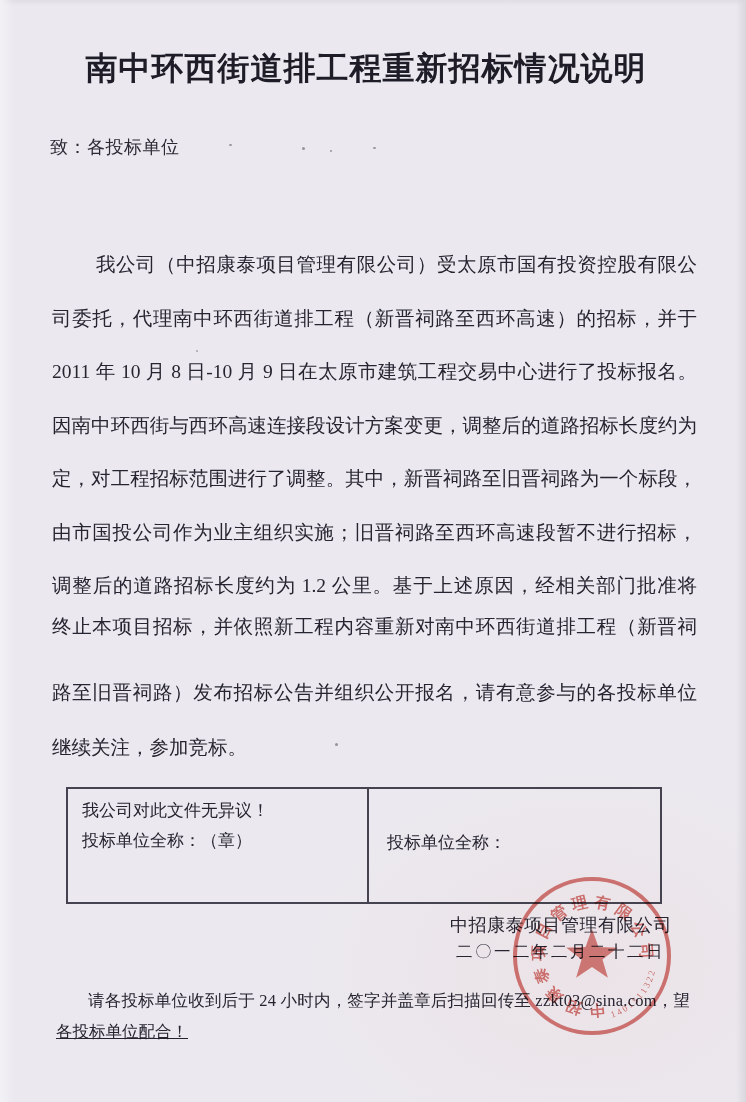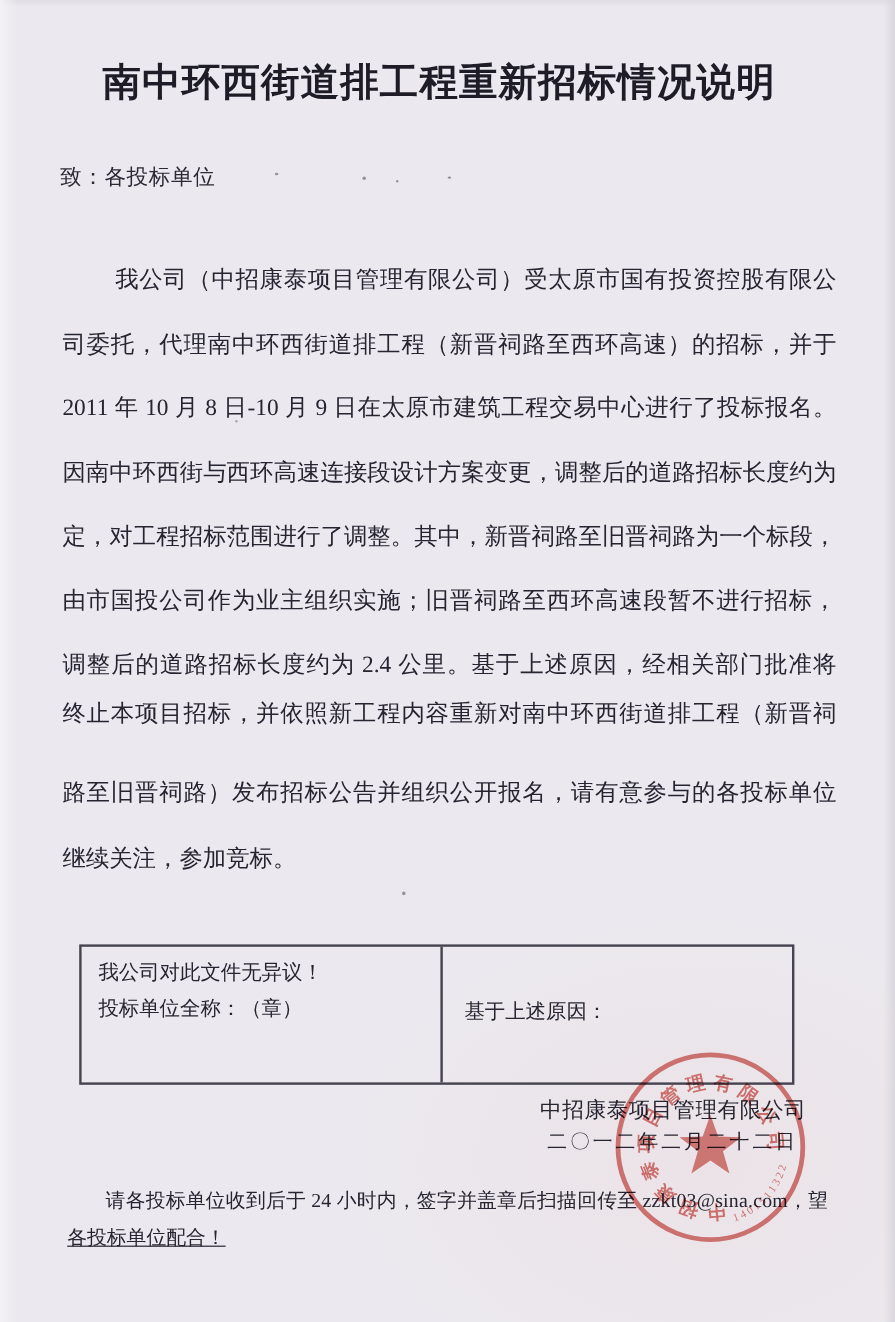--- a/index.html
+++ b/index.html
@@ -25,20 +25,21 @@
   .salutation{
     position:absolute;left:50px;top:135px;
     font-size:18px;letter-spacing:.5px;text-align:right;
   }
   .bl{
     position:absolute;left:52px;width:645px;
     font-size:19.5px;line-height:1.2;
     white-space:nowrap;
     text-align:justify;text-align-last:justify;
     color:#262430;
+    margin-top:31px;
   }
   .bl.first{text-indent:44px;}
   .bl.lastline{text-align-last:left;}
   .ack-table{
     position:absolute;left:66px;top:787px;width:596px;height:117px;
     border:2px solid #45434f;
     box-sizing:border-box;
     display:flex;
   }
   .ack-left{
@@ -89,32 +90,32 @@
   <div class="title">南中环西街道排工程重新招标情况说明</div>
 
   <div class="salutation">致：各投标单位</div>
 
   <div class="bl first" style="top:222px">我公司（中招康泰项目管理有限公司）受太原市国有投资控股有限公</div>
   <div class="bl" style="top:276px">司委托，代理南中环西街道排工程（新晋祠路至西环高速）的招标，并于</div>
   <div class="bl" style="top:329px">2011 年 10 月 8 日-10 月 9 日在太原市建筑工程交易中心进行了投标报名。</div>
   <div class="bl" style="top:383px">因南中环西街与西环高速连接段设计方案变更，调整后的道路招标长度约为</div>
   <div class="bl" style="top:436px">定，对工程招标范围进行了调整。其中，新晋祠路至旧晋祠路为一个标段，</div>
   <div class="bl" style="top:490px">由市国投公司作为业主组织实施；旧晋祠路至西环高速段暂不进行招标，</div>
-  <div class="bl" style="top:543px">调整后的道路招标长度约为 2.4 公里。基于上述原因，经相关部门批准将</div>
+  <div class="bl" style="top:543px">调整后的道路招标长度约为 1.2 公里。基于上述原因，经相关部门批准将</div>
   <div class="bl" style="top:584px">终止本项目招标，并依照新工程内容重新对南中环西街道排工程（新晋祠</div>
   <div class="bl" style="top:650px">路至旧晋祠路）发布招标公告并组织公开报名，请有意参与的各投标单位</div>
   <div class="bl lastline" style="top:705px">继续关注，参加竞标。</div>
 
   <div class="ack-table">
     <div class="ack-left">
       <div>我公司对此文件无异议！</div>
       <div>投标单位全称：（章）</div>
     </div>
     <div class="ack-right">
-      <div>基于上述原因：</div>
+      <div>投标单位全称：</div>
     </div>
   </div>
 
   <div class="sig-company">中招康泰项目管理有限公司</div>
   <div class="sig-date">二〇一二年二月二十二日</div>
 
   <div class="foot1">请各投标单位收到后于 24 小时内，签字并盖章后扫描回传至 zzkt03@sina.com，望</div>
   <div class="foot2">各投标单位配合！</div>
 
   <div class="seal">

